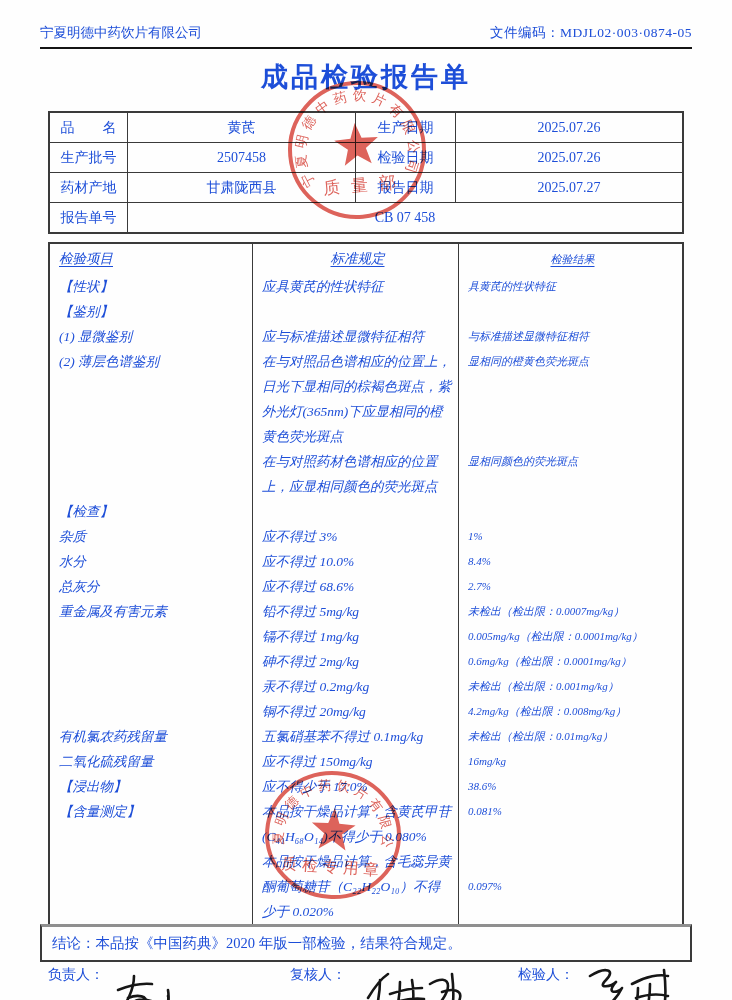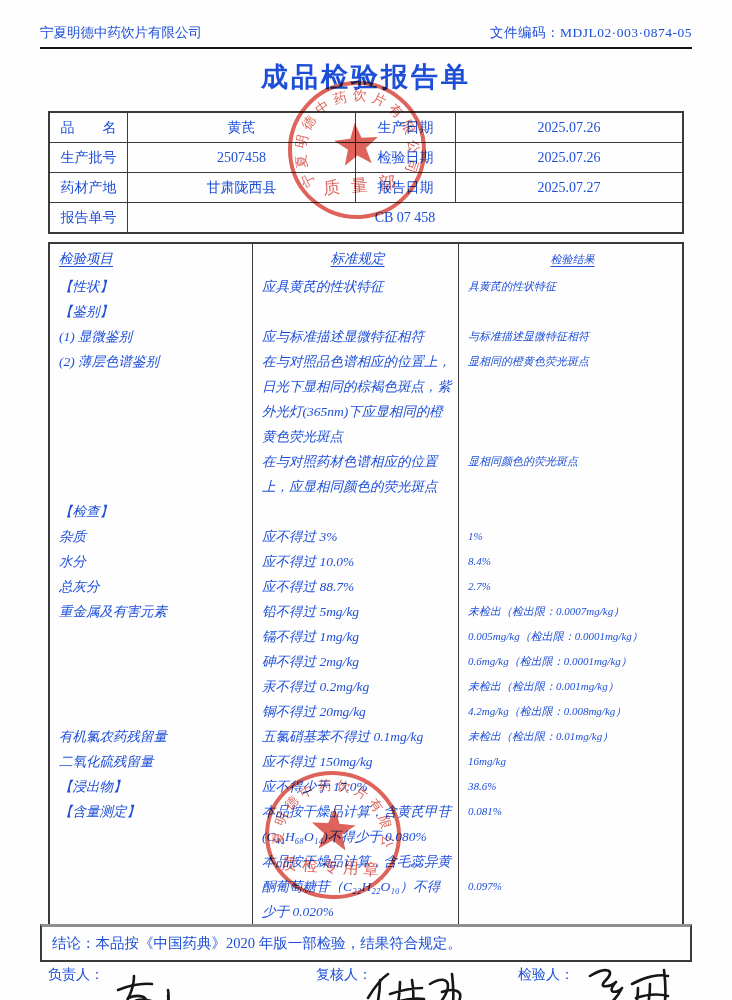--- a/index.html
+++ b/index.html
@@ -129,21 +129,21 @@
         </div>
 
         <div class="t-row">
           <div class="cell c-item">水分</div>
           <div class="cell c-std">应不得过 10.0%</div>
           <div class="cell c-res">8.4%</div>
         </div>
 
         <div class="t-row">
           <div class="cell c-item">总灰分</div>
-          <div class="cell c-std">应不得过 88.7%</div>
+          <div class="cell c-std">应不得过 68.6%</div>
           <div class="cell c-res">2.7%</div>
         </div>
 
         <div class="t-row">
           <div class="cell c-item">重金属及有害元素</div>
           <div class="cell c-std">铅不得过 5mg/kg</div>
           <div class="cell c-res">未检出（检出限：0.0007mg/kg）</div>
         </div>
 
         <div class="t-row">
@@ -208,21 +208,21 @@
 
   <div class="footer">
     <span class="lab" style="left:0;top:8">负责人：</span>
     <svg class="sig" style="left:56px;top:2px" width="95" height="58" viewBox="0 0 95 58">
       <path d="M14 22 C24 18 38 15 48 16"></path>
       <path d="M30 8 C30 20 24 36 10 50"></path>
       <path d="M24 30 C34 26 44 28 42 35 C40 43 28 45 28 38 C28 31 40 30 50 34 C60 38 66 36 64 28"></path>
       <path d="M64 22 C66 34 62 44 52 47 C58 49 66 48 72 44"></path>
     </svg>
 
-    <span class="lab" style="left:268px;top:6">复核人：</span>
+    <span class="lab" style="left:242px;top:6">复核人：</span>
     <svg class="sig" style="left:308px;top:-2px" width="130" height="62" viewBox="0 0 130 62">
       <path d="M12 34 C18 24 26 14 32 10 M24 16 C24 28 22 40 18 52"></path>
       <path d="M34 30 C46 26 58 24 66 24 M44 18 C44 30 42 42 38 50 M56 16 C58 28 58 40 54 48 M40 38 C50 35 60 34 68 35"></path>
       <path d="M74 20 C84 14 92 14 92 22 C92 32 80 44 74 50 M86 28 C96 24 106 26 104 34 C102 44 90 50 84 46 M96 10 C98 26 98 42 94 54"></path>
     </svg>
 
     <span class="lab" style="left:470px;top:6">检验人：</span>
     <svg class="sig" style="left:528px;top:-4px" width="110" height="62" viewBox="0 0 110 62">
       <path d="M14 14 C30 4 40 8 30 18 C20 28 36 24 40 20 C28 34 44 30 46 26 C36 46 20 50 14 46"></path>
       <path d="M56 22 C70 14 84 12 92 14 M62 26 C62 36 60 44 58 50 M74 22 C74 34 72 44 70 50 M60 36 C72 32 84 32 92 34 M88 8 C90 24 90 42 86 54"></path>

